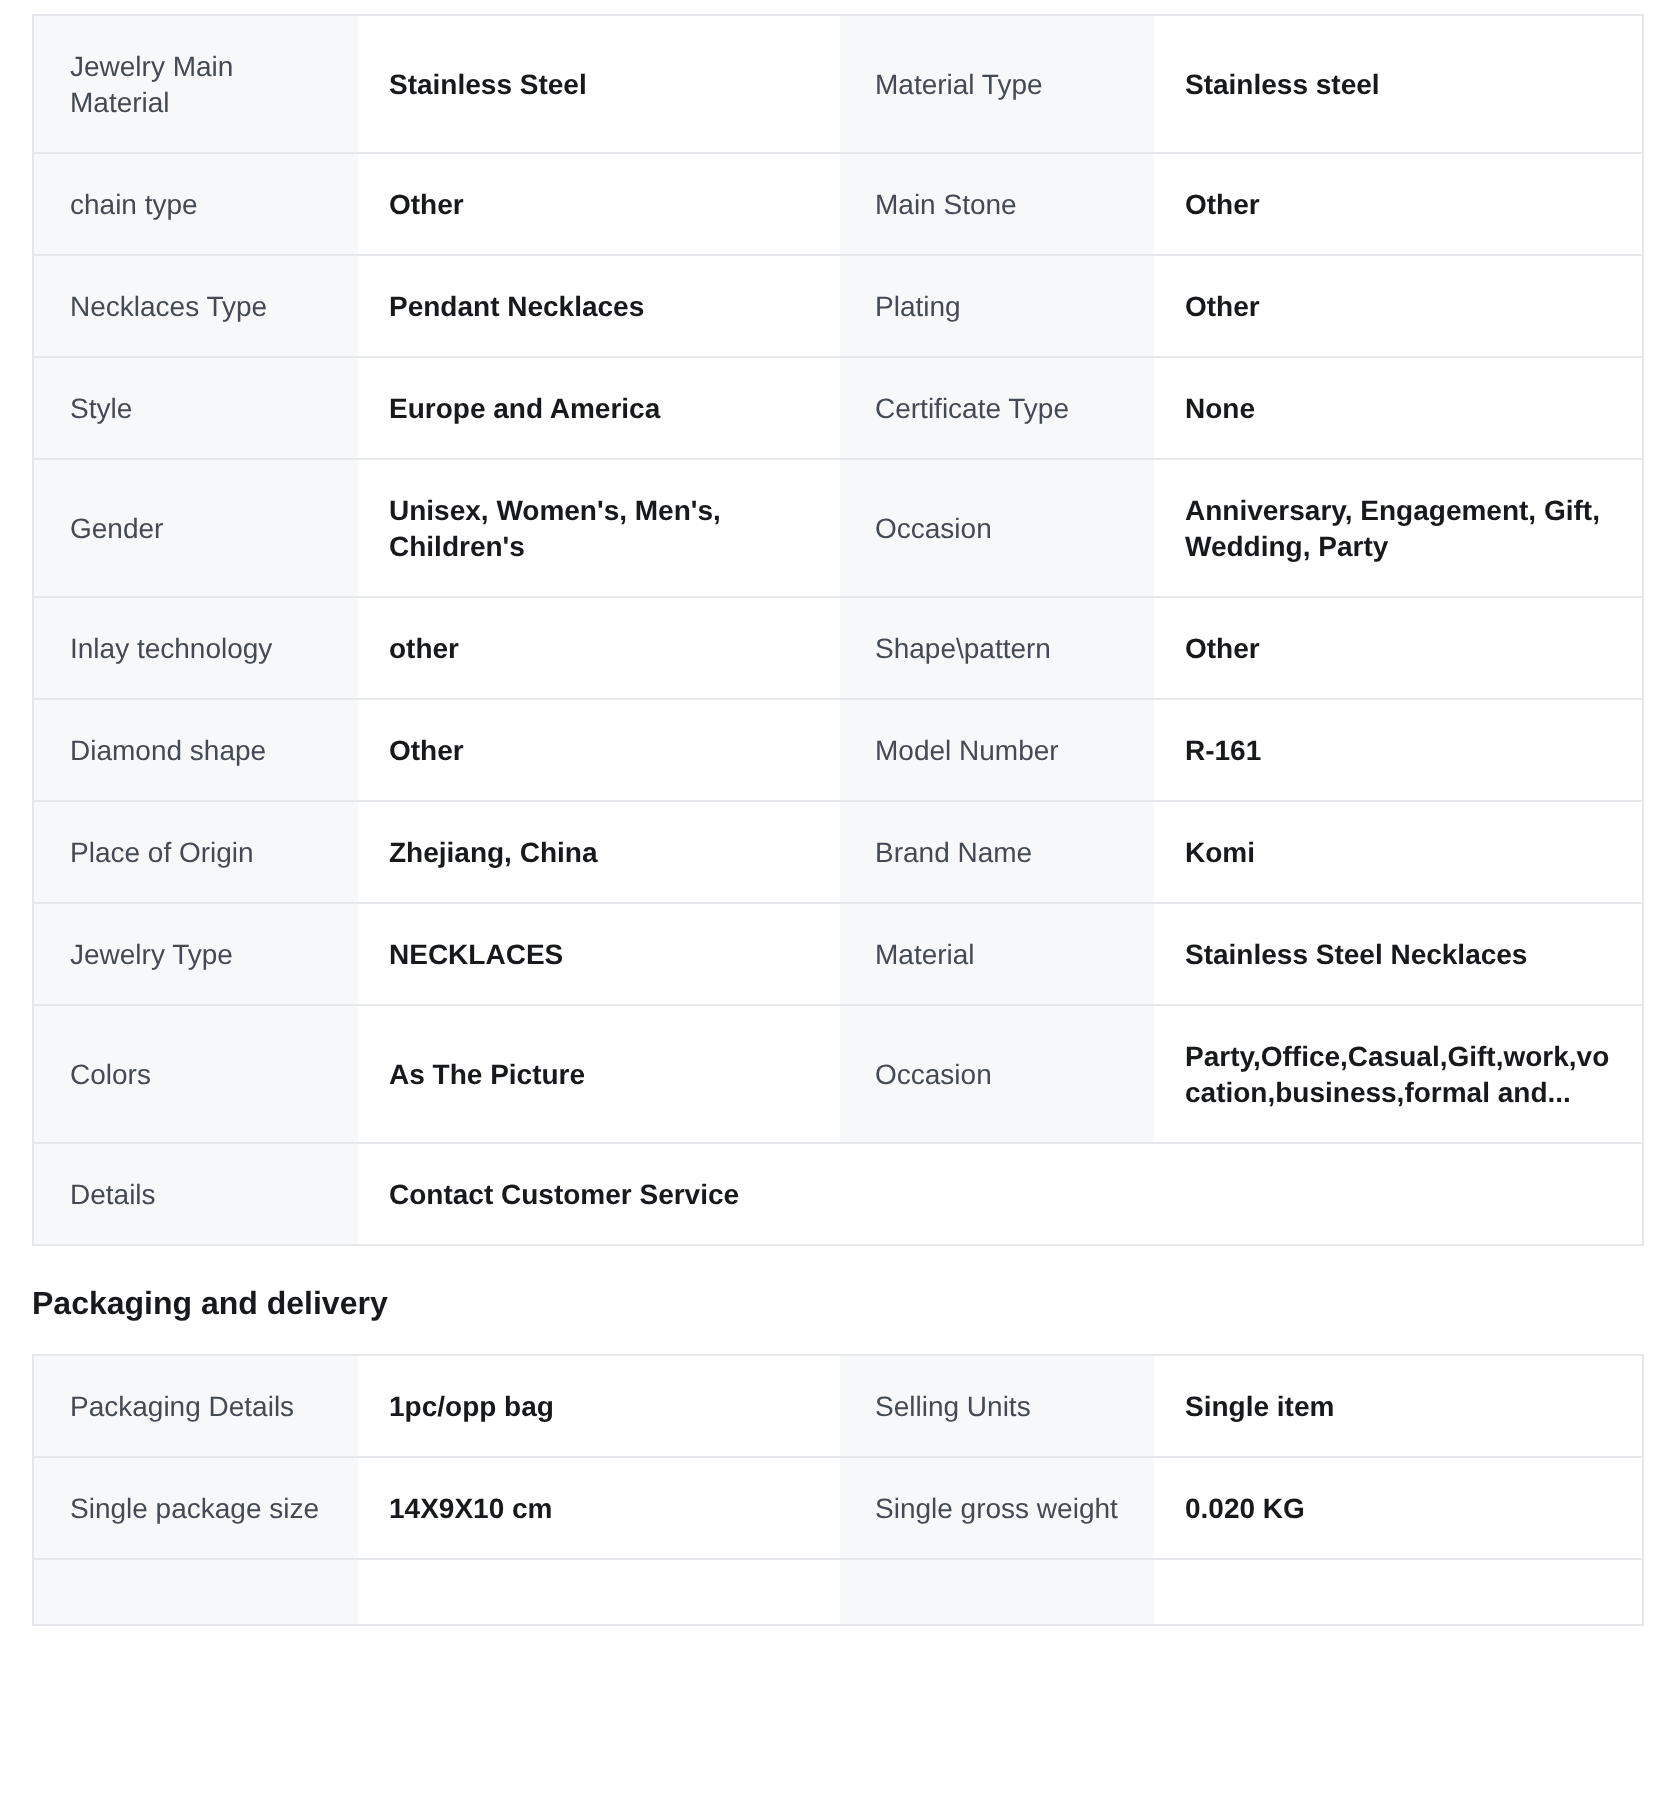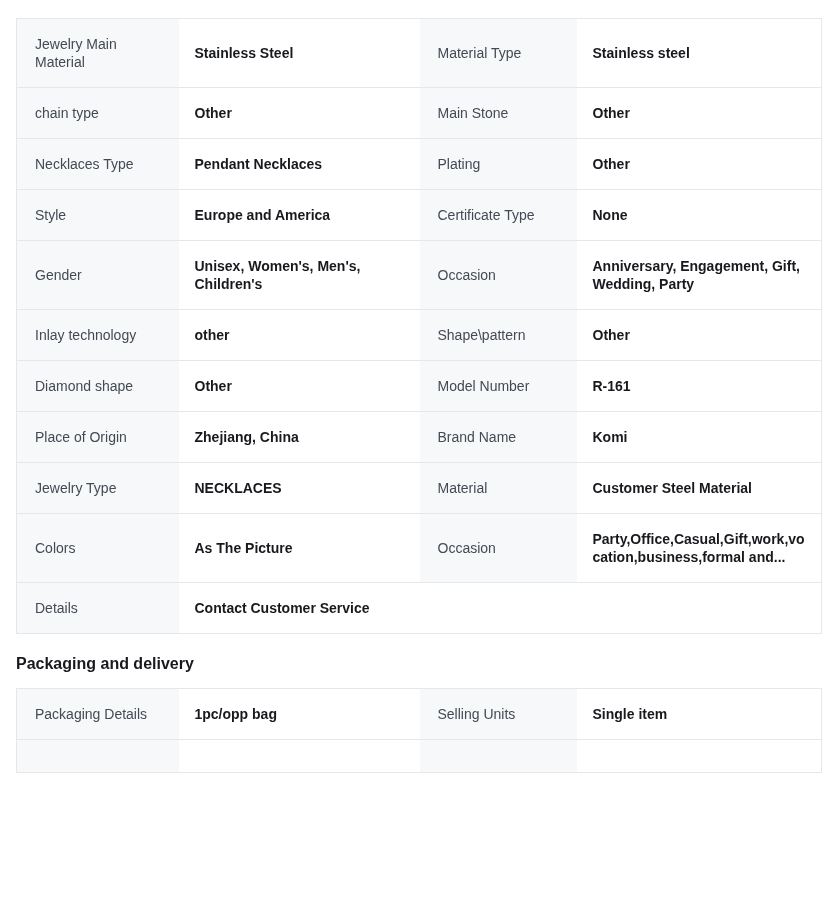--- a/index.html
+++ b/index.html
@@ -19,21 +19,21 @@
     -webkit-font-smoothing:antialiased;
   }
   .spec-table{
     border-collapse:collapse;
     table-layout:fixed;
     width:805px;
     margin-left:16px;
     border:1px solid var(--border);
     background:#ffffff;
   }
-  .spec-table.first{margin-top:18px;}
+  .spec-table.first{margin-top:7px;}
   .spec-table td{
     border-bottom:1px solid var(--border);
     font-size:14px;
     line-height:18px;
     vertical-align:middle;
   }
   td.lbl{
     background:var(--label-bg);
     color:var(--label-text);
     font-weight:400;
@@ -110,21 +110,21 @@
     <tr>
       <td class="lbl">Place of Origin</td>
       <td class="val">Zhejiang, China</td>
       <td class="lbl">Brand Name</td>
       <td class="val">Komi</td>
     </tr>
     <tr>
       <td class="lbl">Jewelry Type</td>
       <td class="val">NECKLACES</td>
       <td class="lbl">Material</td>
-      <td class="val">Customer Steel Material</td>
+      <td class="val">Stainless Steel Necklaces</td>
     </tr>
     <tr>
       <td class="lbl">Colors</td>
       <td class="val">As The Picture</td>
       <td class="lbl">Occasion</td>
       <td class="val">Party,Office,Casual,Gift,work,vocation,business,formal and...</td>
     </tr>
     <tr>
       <td class="lbl">Details</td>
       <td class="val" colspan="3">Contact Customer Service</td>
@@ -142,19 +142,25 @@
       <col style="width:245px">
     </colgroup>
   <tbody>
     <tr>
       <td class="lbl">Packaging Details</td>
       <td class="val">1pc/opp bag</td>
       <td class="lbl">Selling Units</td>
       <td class="val">Single item</td>
     </tr>
     <tr>
+      <td class="lbl">Single package size</td>
+      <td class="val">14X9X10 cm</td>
+      <td class="lbl">Single gross weight</td>
+      <td class="val">0.020 KG</td>
+    </tr>
+    <tr>
       <td class="lbl"></td>
       <td class="val"></td>
       <td class="lbl"></td>
       <td class="val"></td>
     </tr>
   </tbody>
 </table>
 
 </body></html>

